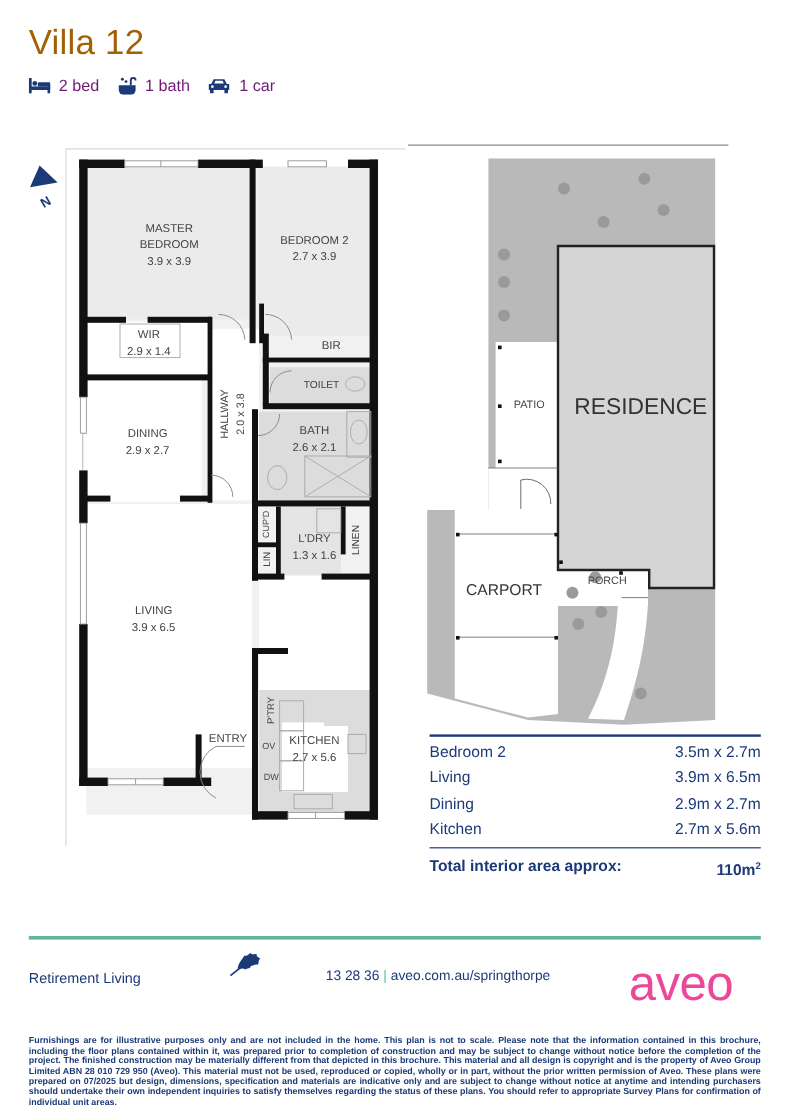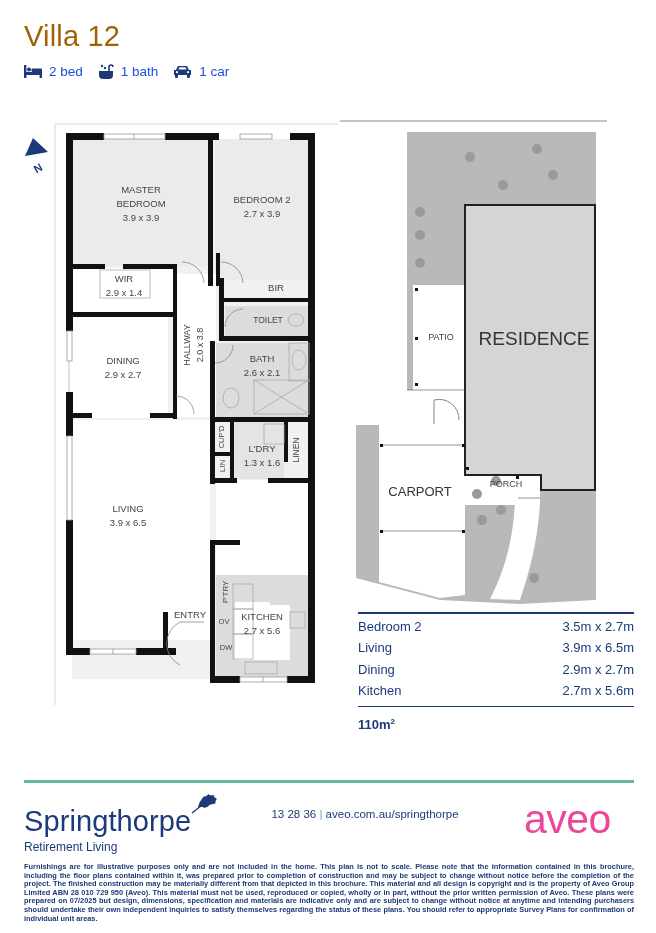--- a/index.html
+++ b/index.html
@@ -1,21 +1,21 @@
 <!DOCTYPE html>
 <html><head>
 <meta charset="utf-8">
 <style>
   * { box-sizing: border-box; margin: 0; padding: 0; }
   html, body { width: 656px; height: 933px; background: #ffffff; overflow: hidden; }
   body { position: relative; font-family: "Liberation Sans", sans-serif; color: #1c3a78; }
   .abs { position: absolute; }
 
   .title { left: 24px; top: 20px; font-size: 29px; font-weight: 400; color: #a16207; letter-spacing: 0.2px; }
-  .features { left: 24px; top: 64px; display: flex; align-items: center; font-size: 13.5px; color: #1d4ed8; }
+  .features { left: 24px; top: 64px; display: flex; align-items: center; font-size: 13.5px; color: #701a75; }
   .feature { display: flex; align-items: center; margin-right: 15px; }
   .feature svg { margin-right: 7px; }
 
   .plan-left { left: 20px; top: 118px; width: 320px; height: 590px; }
   .plan-right { left: 340px; top: 118px; width: 270px; height: 490px; }
 
   .rooms-table { left: 358px; top: 612px; width: 276px; }
   .rooms-table .rule { height: 1.5px; background: #1c3a78; }
   .room-row { display: flex; justify-content: space-between; font-size: 13px; color: #1c3a78; height: 21.6px; line-height: 21.6px; }
   .room-list { padding-top: 2px; padding-bottom: 4px; }
@@ -280,28 +280,28 @@
       <span>Dining</span>
       <span>2.9m x 2.7m</span>
     </div>
     <div class="room-row">
       <span>Kitchen</span>
       <span>2.7m x 5.6m</span>
     </div>
   </div>
   <div class="rule"></div>
   <div class="total-row">
+    <span>Total interior area approx:</span>
     <span><span>110m</span><sup>2</sup></span>
   </div>
 </div>
 
 <div class="abs green-rule"></div>
 
 <div class="abs brand">
-  <div class="brand-name">Springthorpe</div>
   <div class="brand-sub">Retirement Living</div>
 </div>
 <svg class="abs leaf" width="28" height="22" viewBox="0 0 28 22">
   <path d="M2 21 C8 16 12 13 18 9" stroke="#1c3a78" stroke-width="1.4" fill="none"></path>
   <path d="M8 15 C9 10 12 7 14 4 C15 6 17 3 19 2 C19 4 22 3 24 3 C23 5 26 6 27 7 C25 8 26 10 25 12 C23 11 21 13 19 13 C19 15 16 15 14 16 C13 14 10 16 8 15 Z" fill="#1c3a78"></path>
 </svg>
 
 <div class="abs contact">
   <div>
     <span>13 28 36</span>

